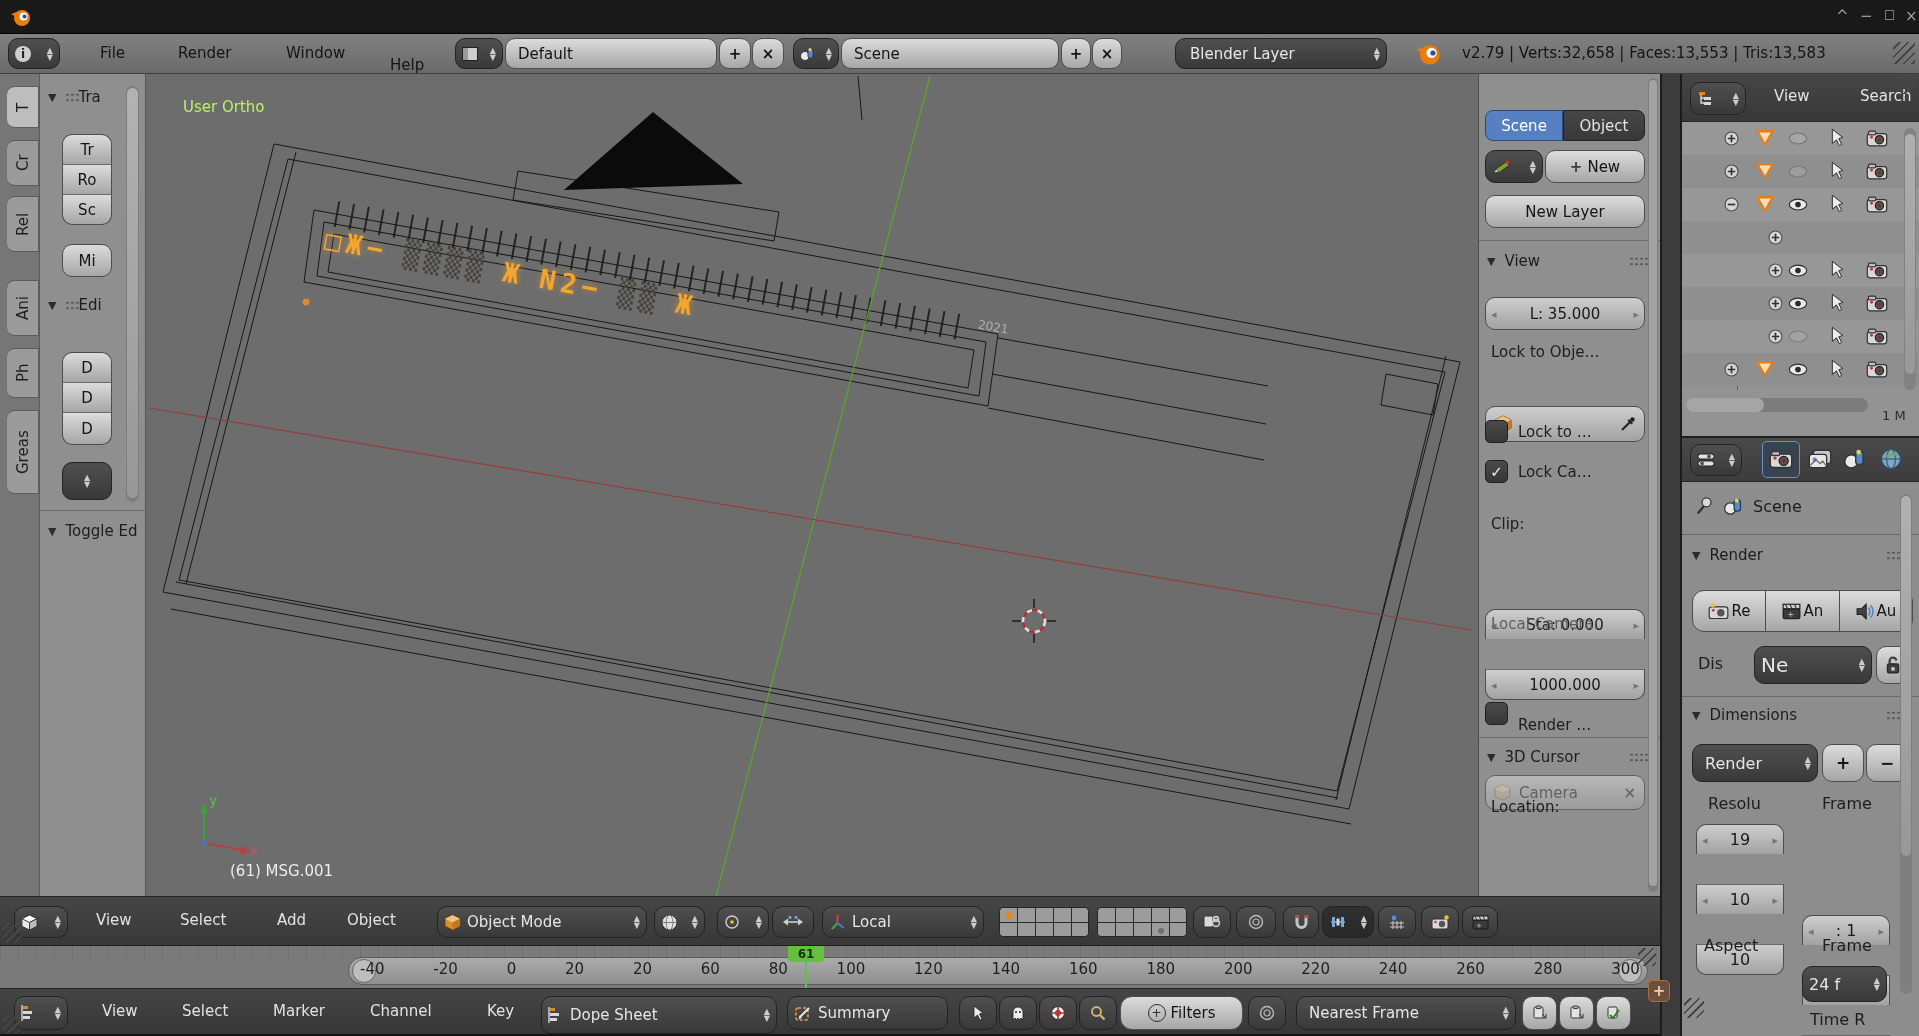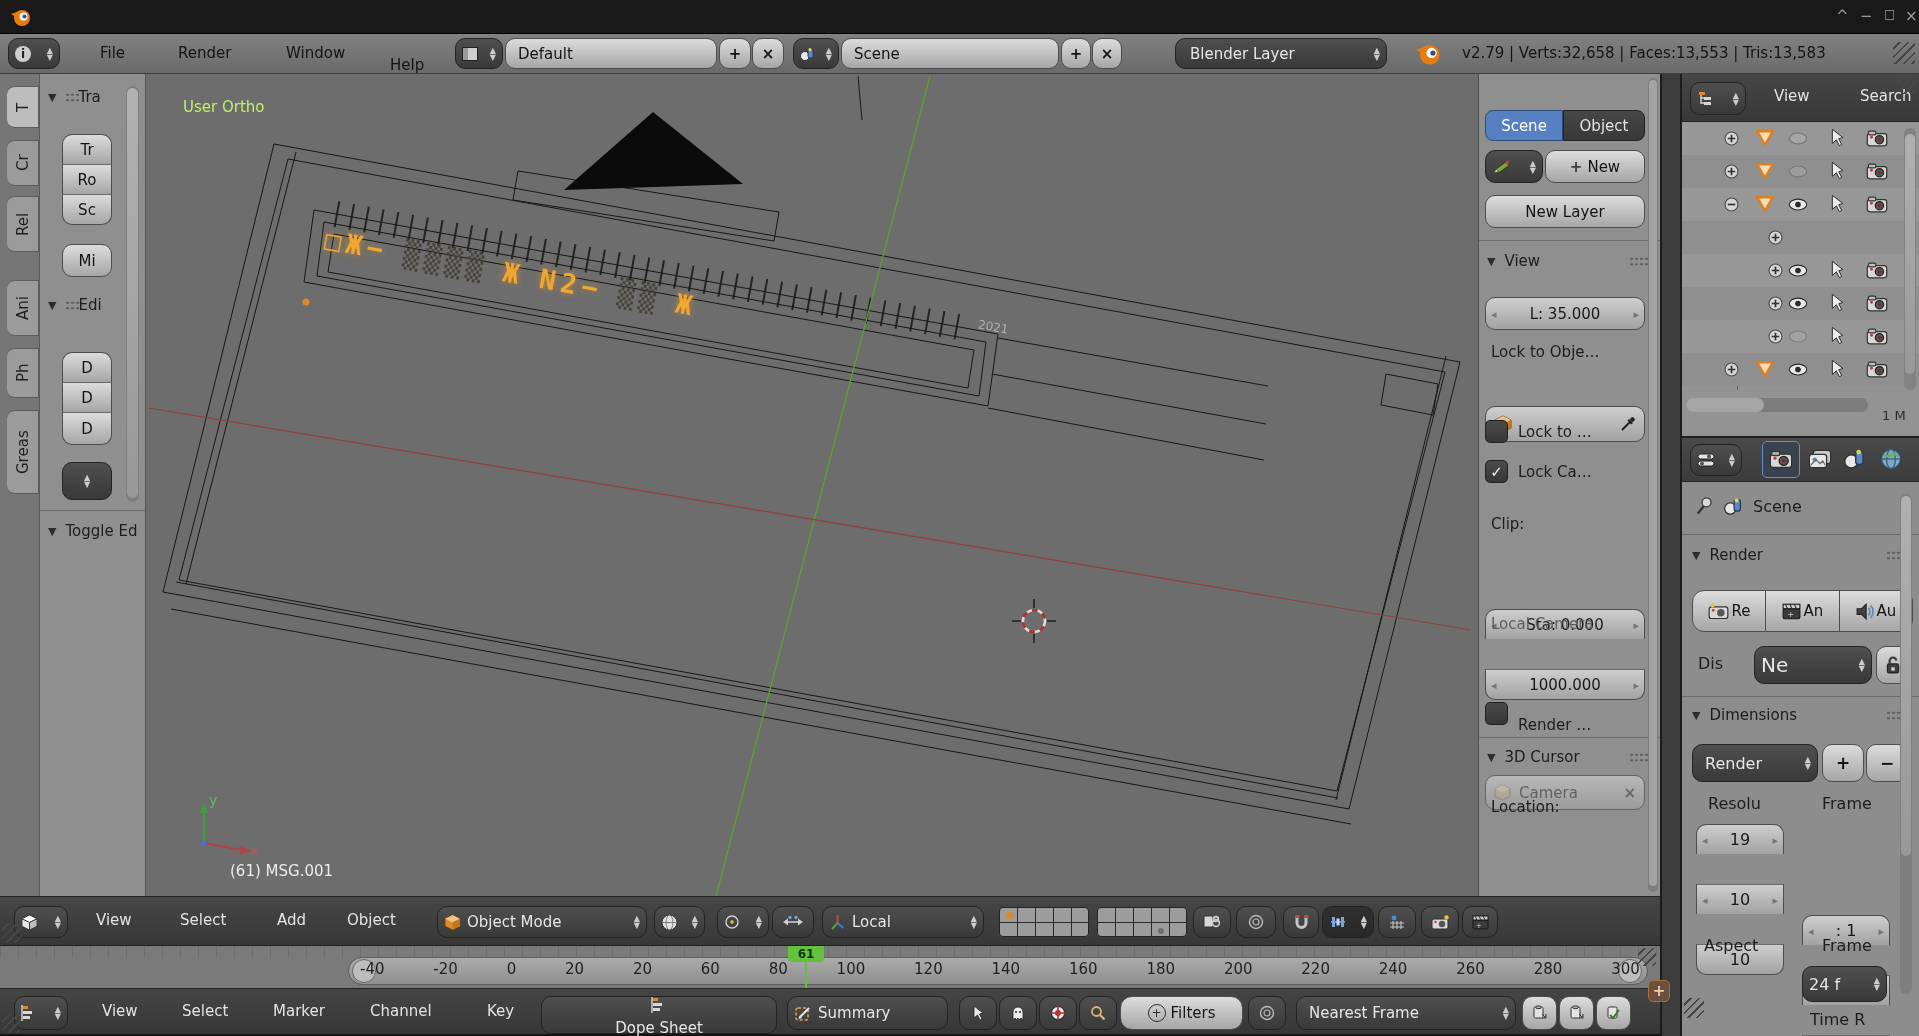--- a/index.html
+++ b/index.html
@@ -578,21 +578,21 @@
         <span>▲</span>
         <span>▼</span>
       </span>
   </div>
   <span class="abs menu" style="left:102px;top:13px;">View</span>
   <span class="abs menu" style="left:182px;top:13px;">Select</span>
   <span class="abs menu" style="left:273px;top:13px;">Marker</span>
   <span class="abs menu" style="left:370px;top:13px;">Channel</span>
   <span class="abs menu" style="left:487px;top:13px;">Key</span>
 
-  <div class="abs ddark" style="left:541px;top:7px;width:236px;height:38px;flex-direction:column;">
+  <div class="abs ddark" style="left:541px;top:7px;width:236px;height:38px;">
     <span>
       <svg width="16" height="16" viewBox="0 0 16 16">
           <rect x="2" y="1" width="5" height="3" fill="#e0872a"></rect>
           <rect x="2" y="6" width="9" height="3" fill="#d8d8d8"></rect>
           <rect x="2" y="11" width="7" height="3" fill="#d8d8d8"></rect>
           <line x1="1" y1="0" x2="1" y2="16" stroke="#d8d8d8" stroke-width="1.4"></line>
         </svg>
     </span>
     <span>Dope Sheet</span>
     <span class="updown">

